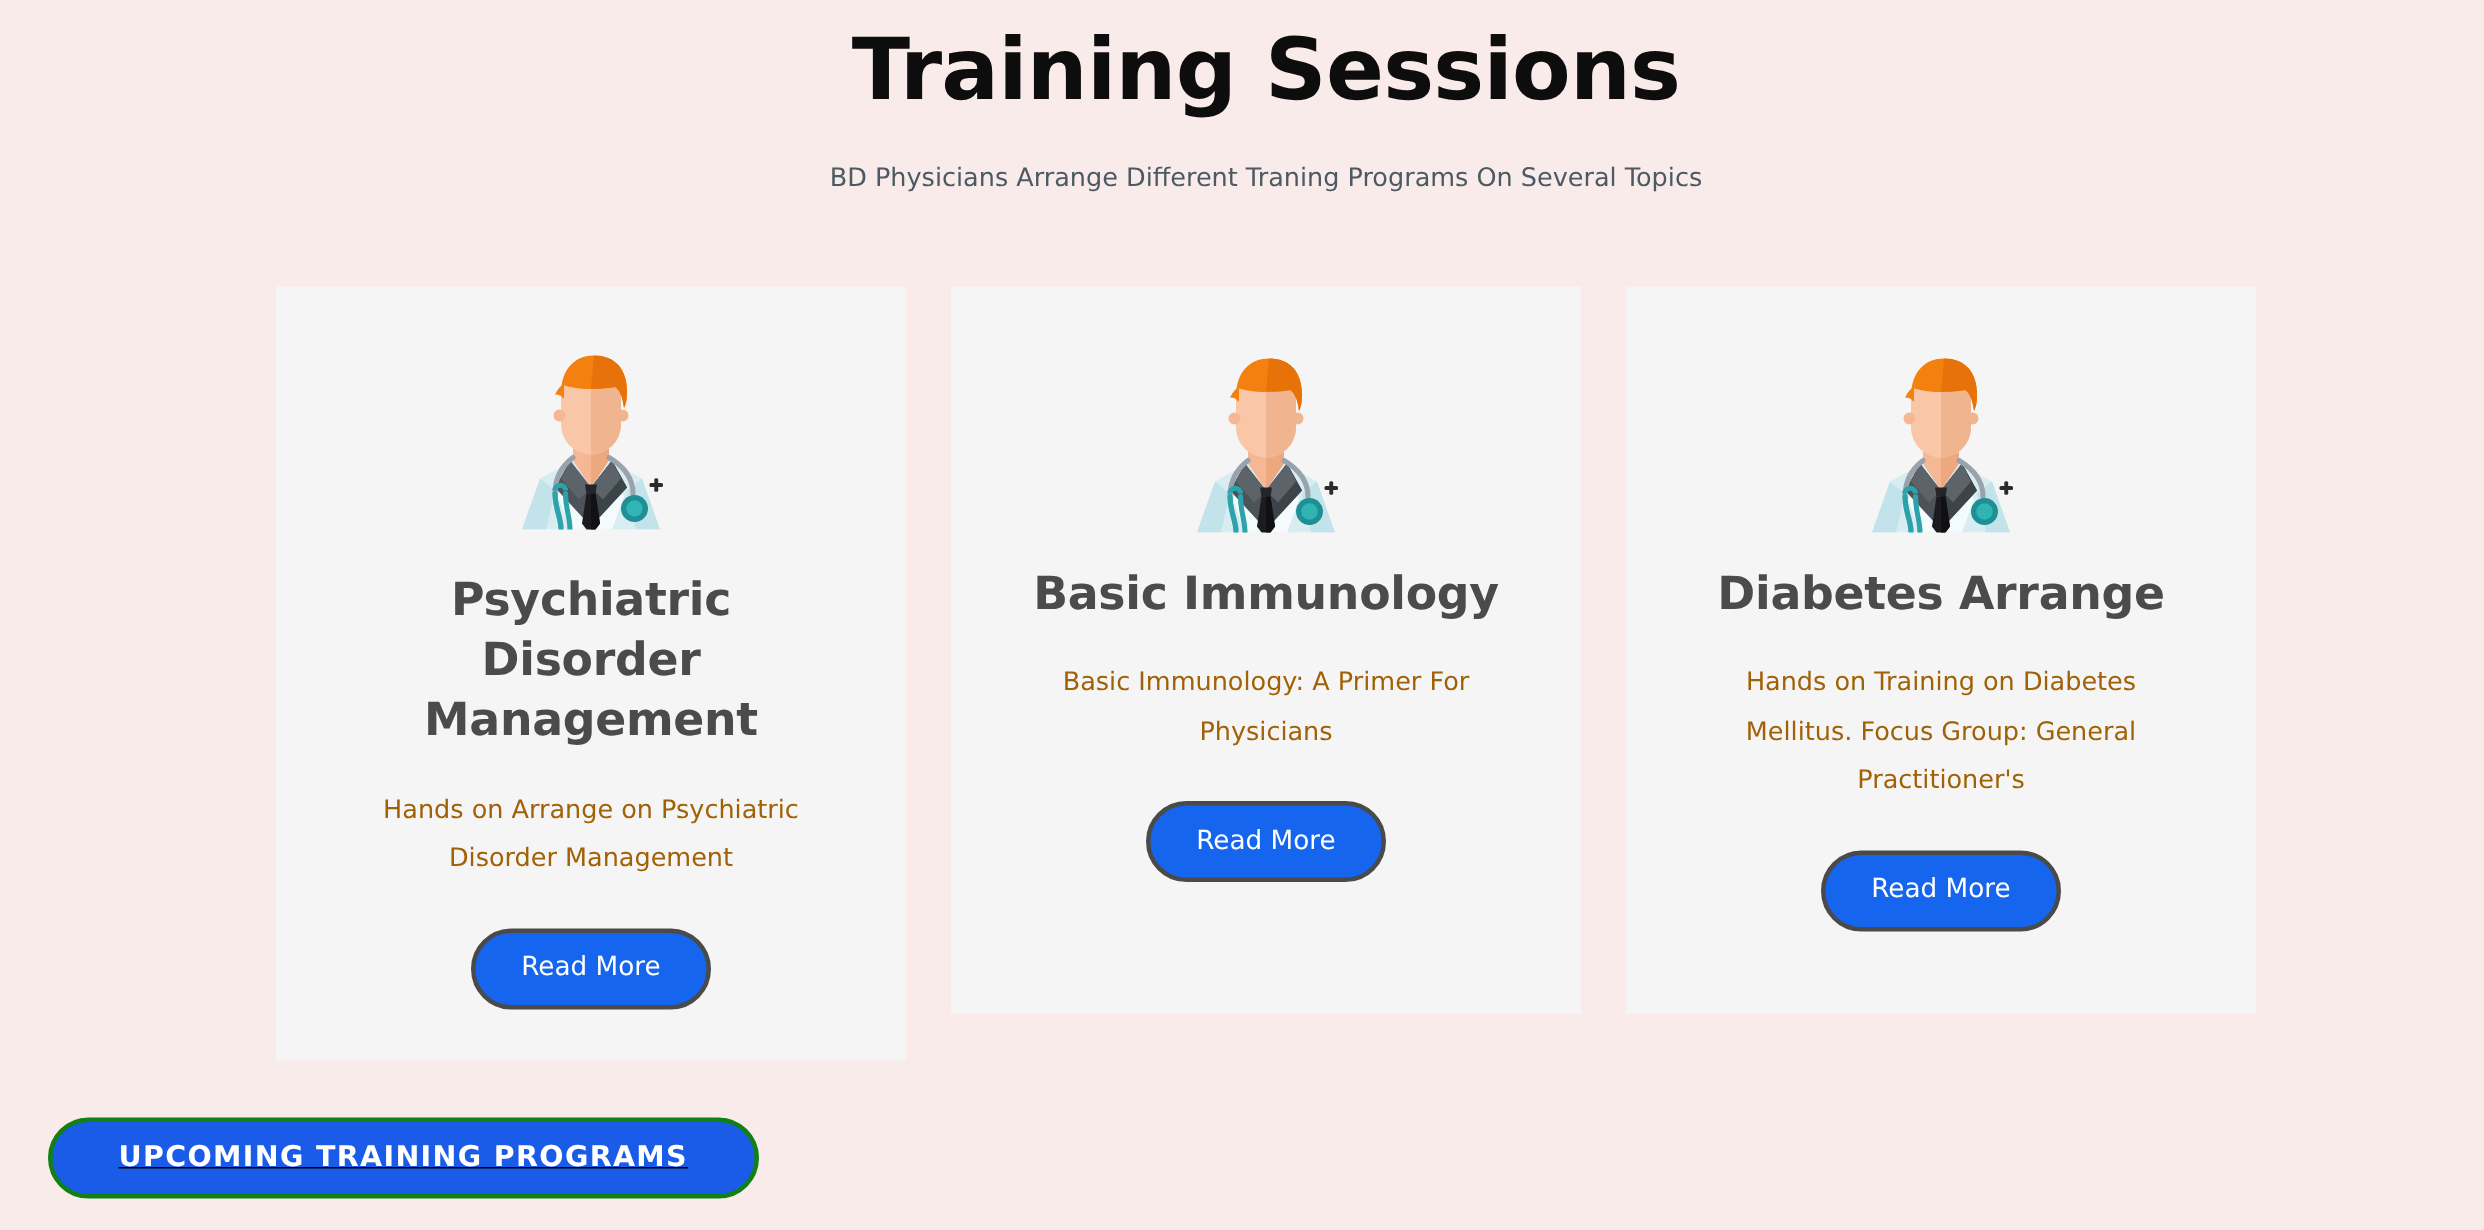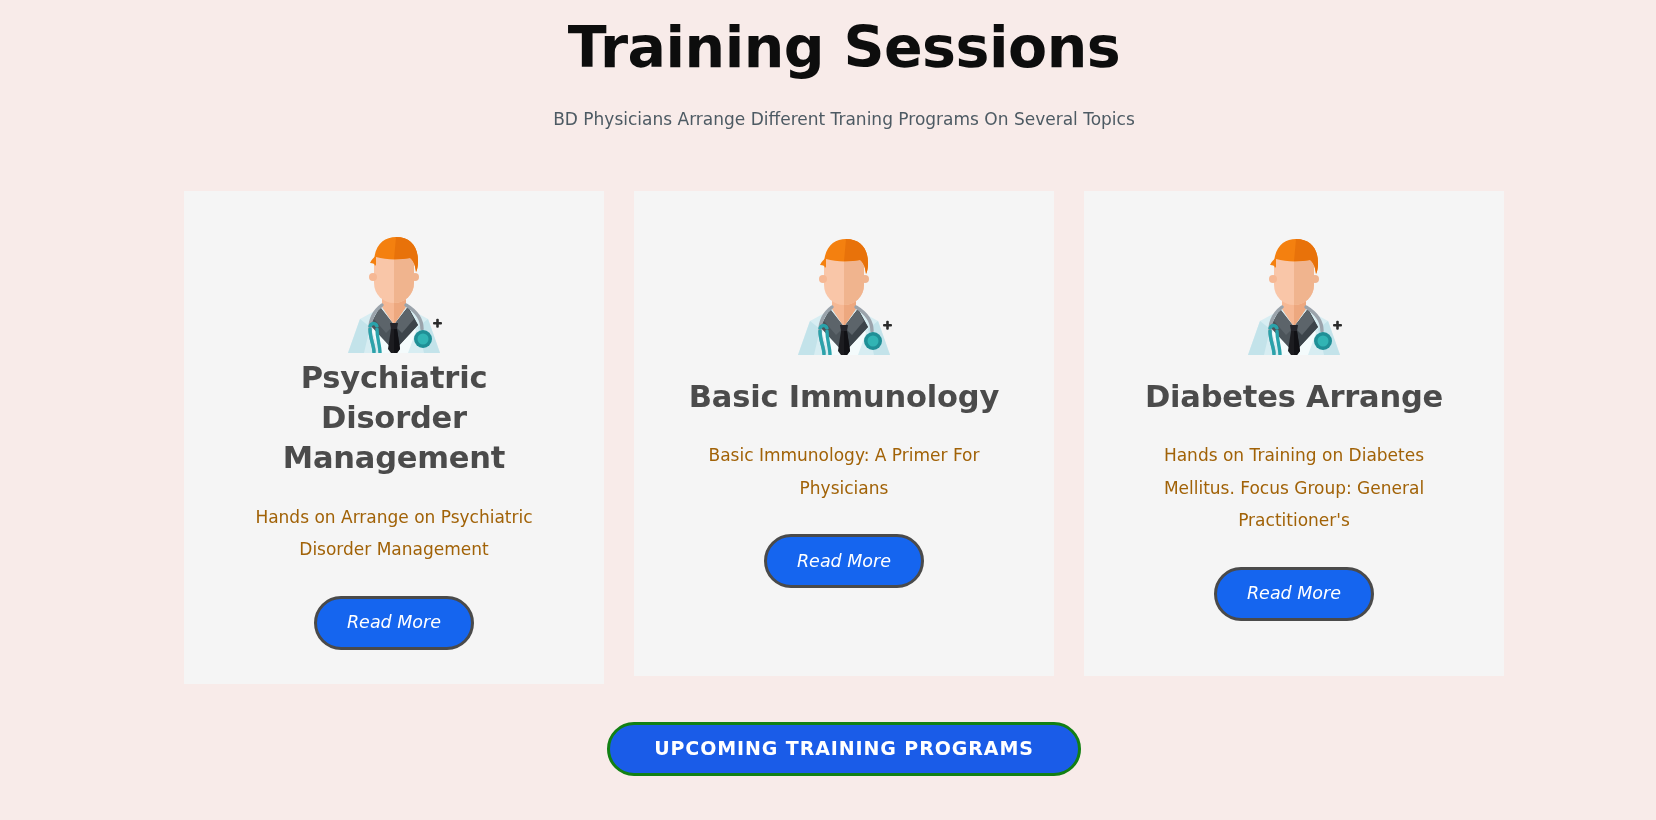--- a/index.html
+++ b/index.html
@@ -114,34 +114,34 @@
     color: #ffffff;
     border: 3px solid #4a4a4a;
     border-radius: 40px;
     font-family: "DejaVu Sans", sans-serif;
     font-size: 17.5px;
     font-weight: 400;
     line-height: 1;
     cursor: pointer;
     text-decoration: none;
     white-space: nowrap;
-    font-style: italic;
   }
 
   
-  .card--1 .card-title { margin-top: 5px; }
+  .card--1 .card-title { margin-top: 28px; }
   .card--2 .card-illustration,
   .card--3 .card-illustration { margin-top: 2px; }
 
   
   .cta-wrap {
     margin-top: 38px;
     display: flex;
-    justify-content: center;
+    justify-content: flex-start;
     width: 100%;
+    text-decoration: underline;
   }
 
   .cta-button {
     display: inline-flex;
     align-items: center;
     justify-content: center;
     height: 54px;
     padding: 0 44px;
     background: #1a5ce8;
     color: #ffffff;

